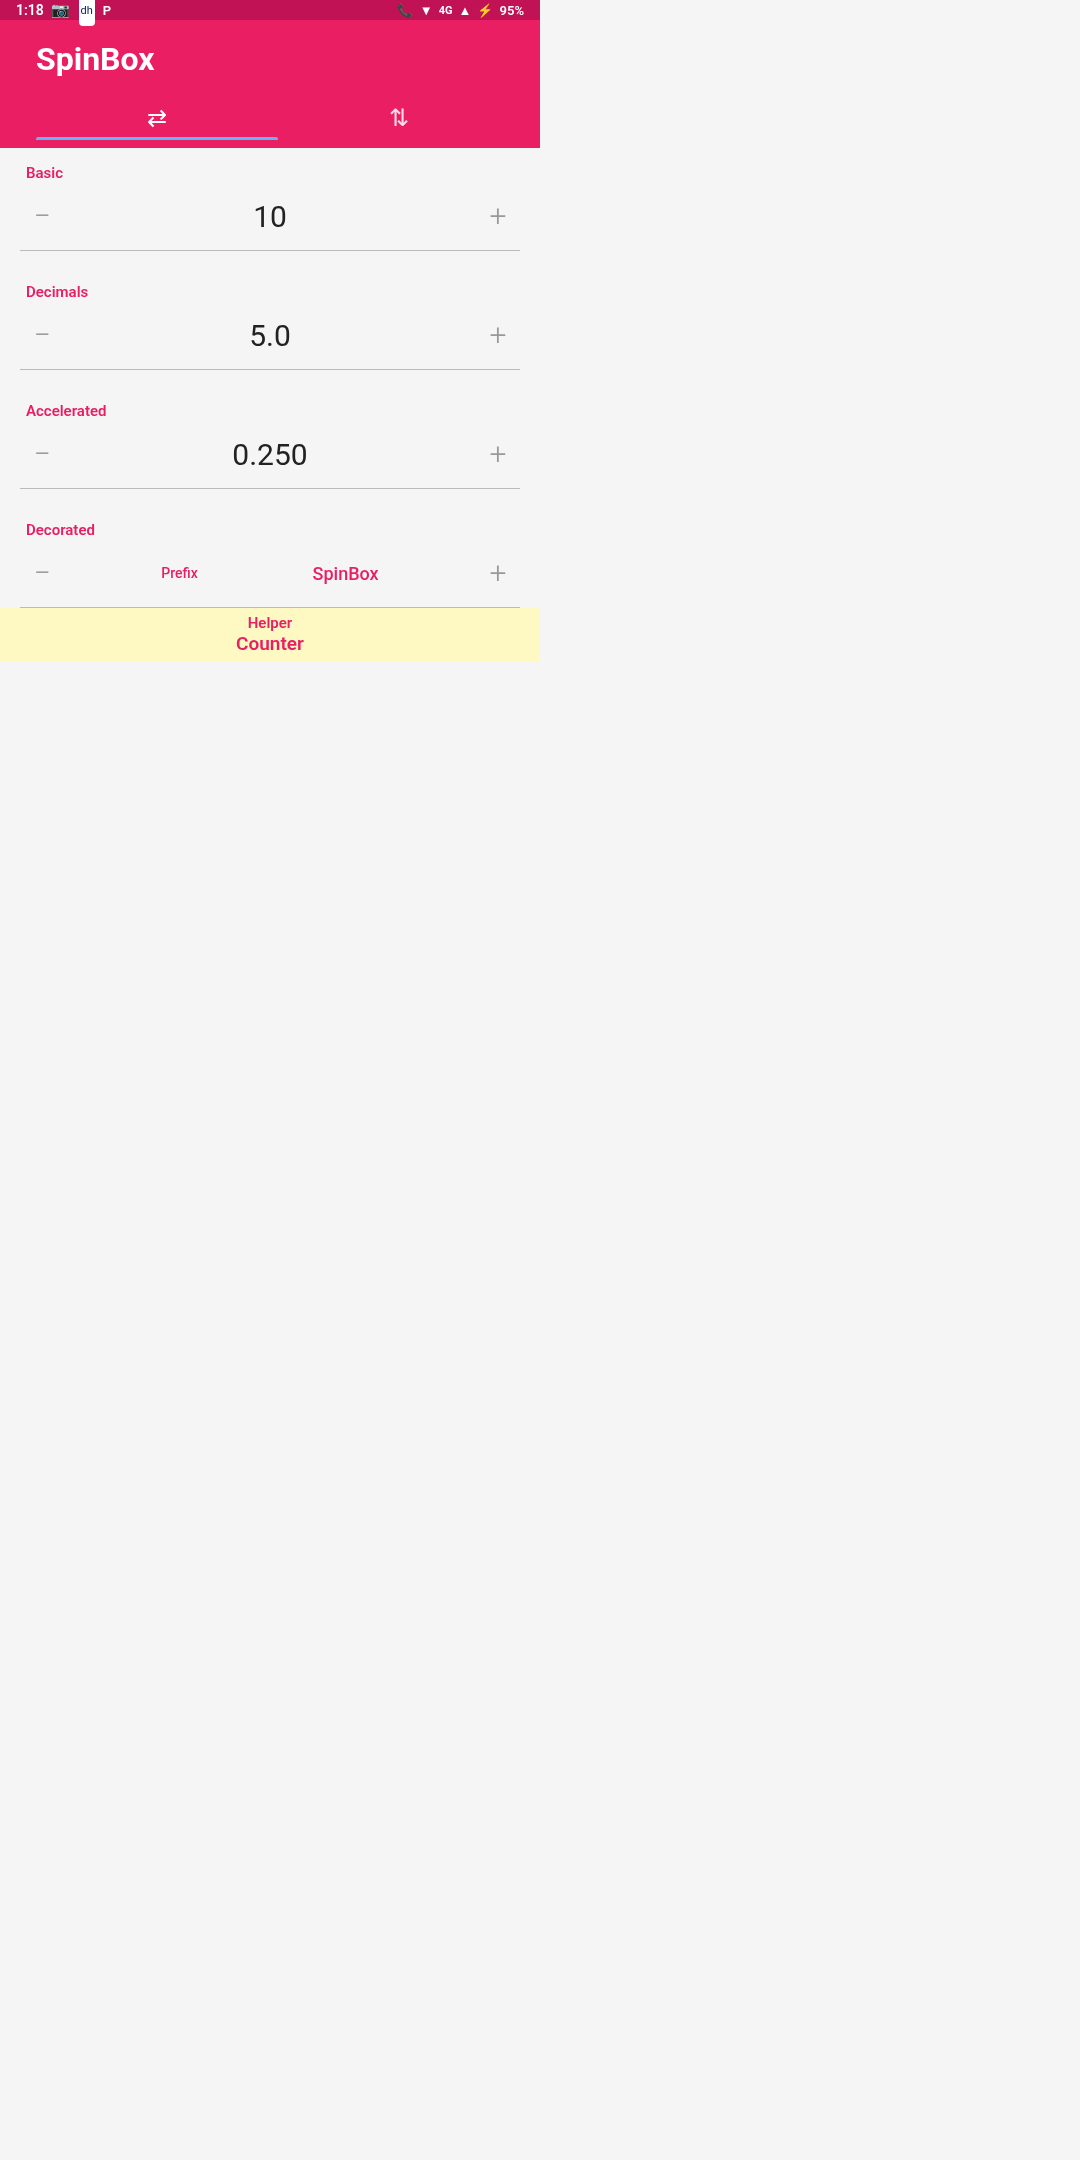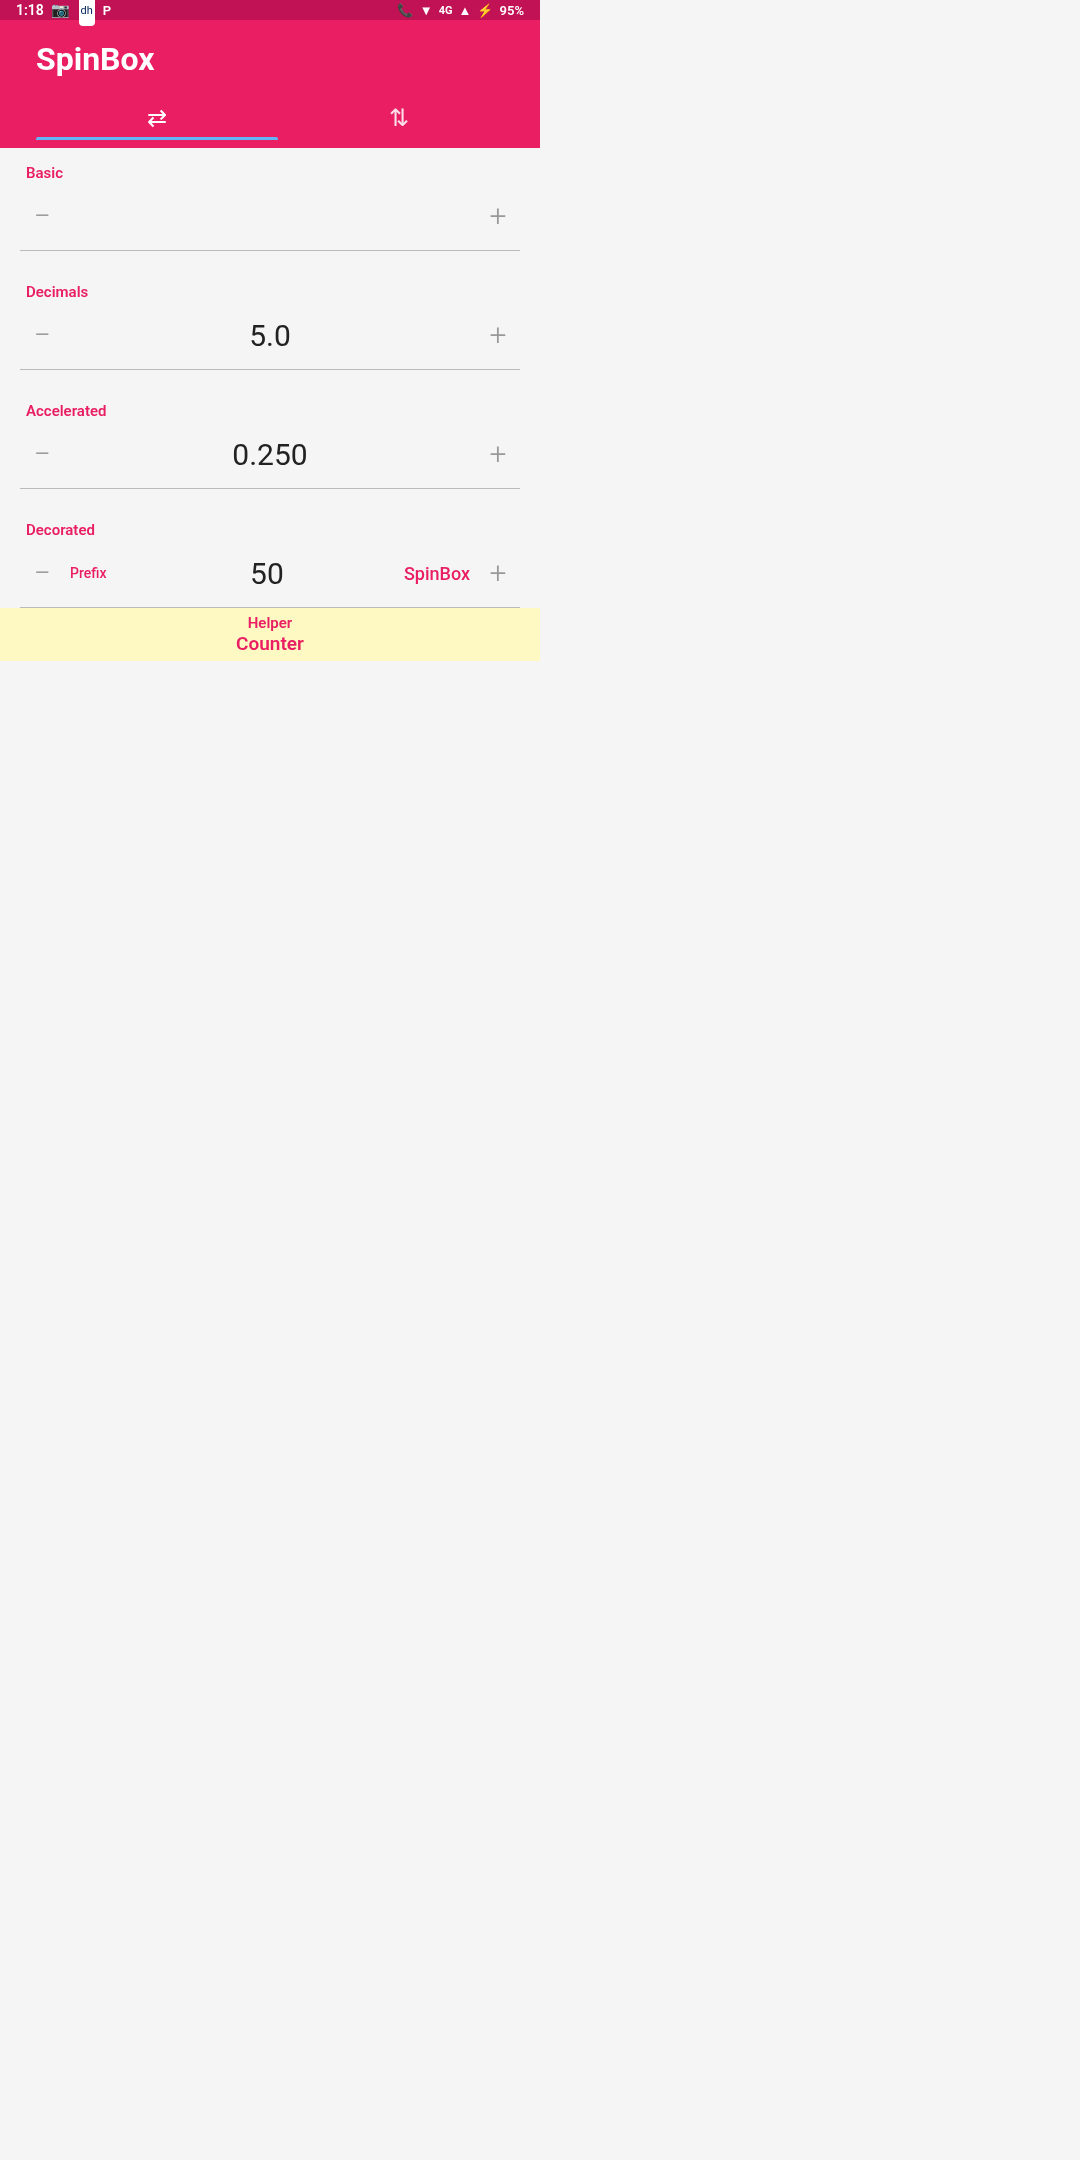--- a/index.html
+++ b/index.html
@@ -195,20 +195,21 @@
     </div>
   </div>
 </div>
 
 <div class="content">
 
   <div class="spinbox-item">
     <div class="spinbox-label">Basic</div>
     <div class="spinbox-row">
       <div class="spinbox-btn">−</div>
+      <div class="spinbox-value">10</div>
       <div class="spinbox-btn">+</div>
     </div>
     <div class="spinbox-divider"></div>
   </div>
 
   <div class="spinbox-item" style="margin-top: 16px;">
     <div class="spinbox-label">Decimals</div>
     <div class="spinbox-row">
       <div class="spinbox-btn">−</div>
       <div class="spinbox-value">5.0</div>
@@ -225,21 +226,20 @@
       <div class="spinbox-btn">+</div>
     </div>
     <div class="spinbox-divider"></div>
   </div>
 
   <div class="spinbox-item" style="margin-top: 16px;">
     <div class="spinbox-label">Decorated</div>
     <div class="spinbox-decorated-row">
       <div class="spinbox-btn">−</div>
       <span class="spinbox-prefix">Prefix</span>
-      <div class="spinbox-value">50</div>
       <span class="spinbox-suffix">SpinBox</span>
       <div class="spinbox-btn">+</div>
     </div>
     <div class="spinbox-divider"></div>
   </div>
 
   <div class="helper-row">
     <span class="helper-text">Helper</span>
     <span class="counter-text">Counter</span>
   </div>

